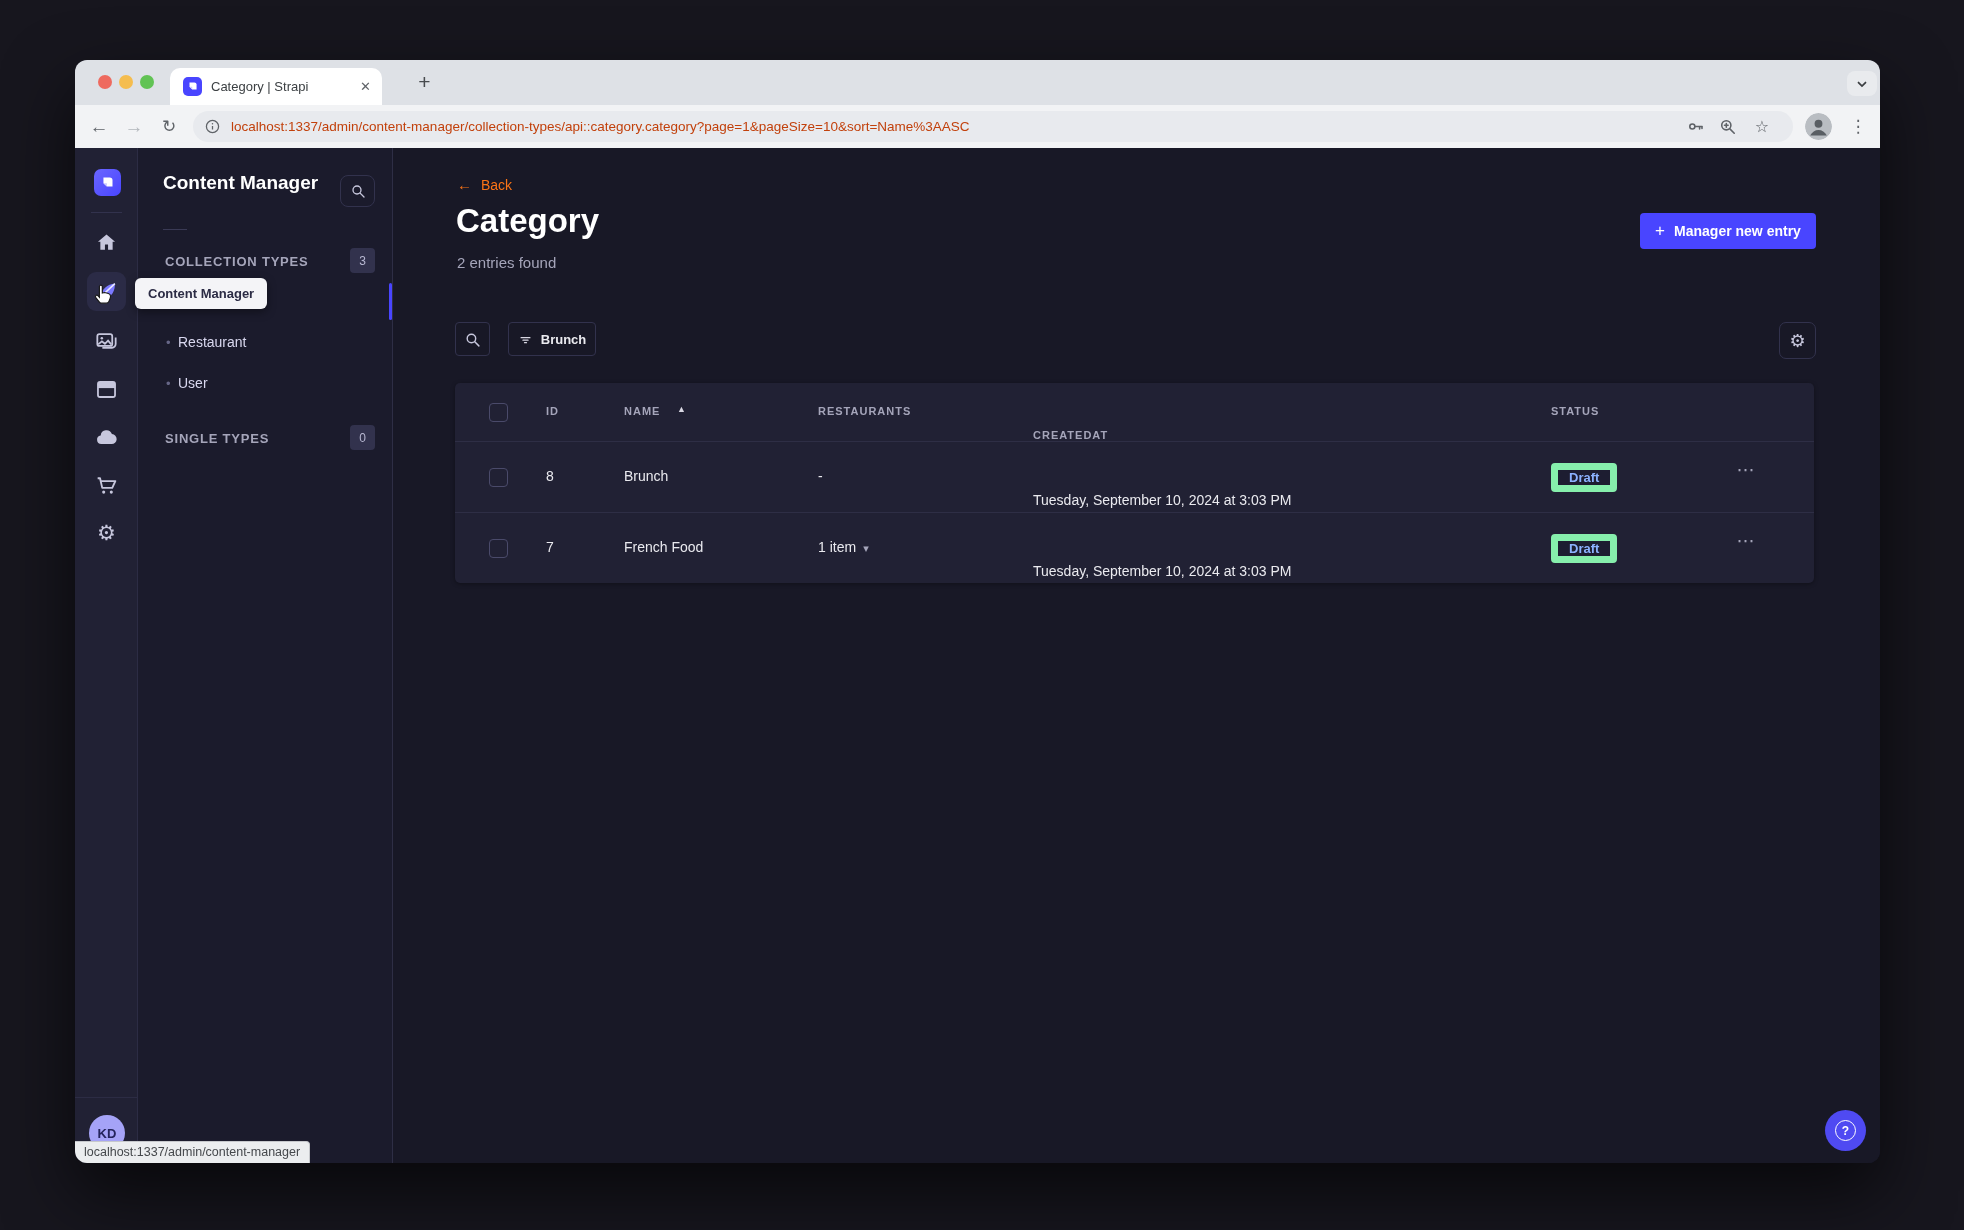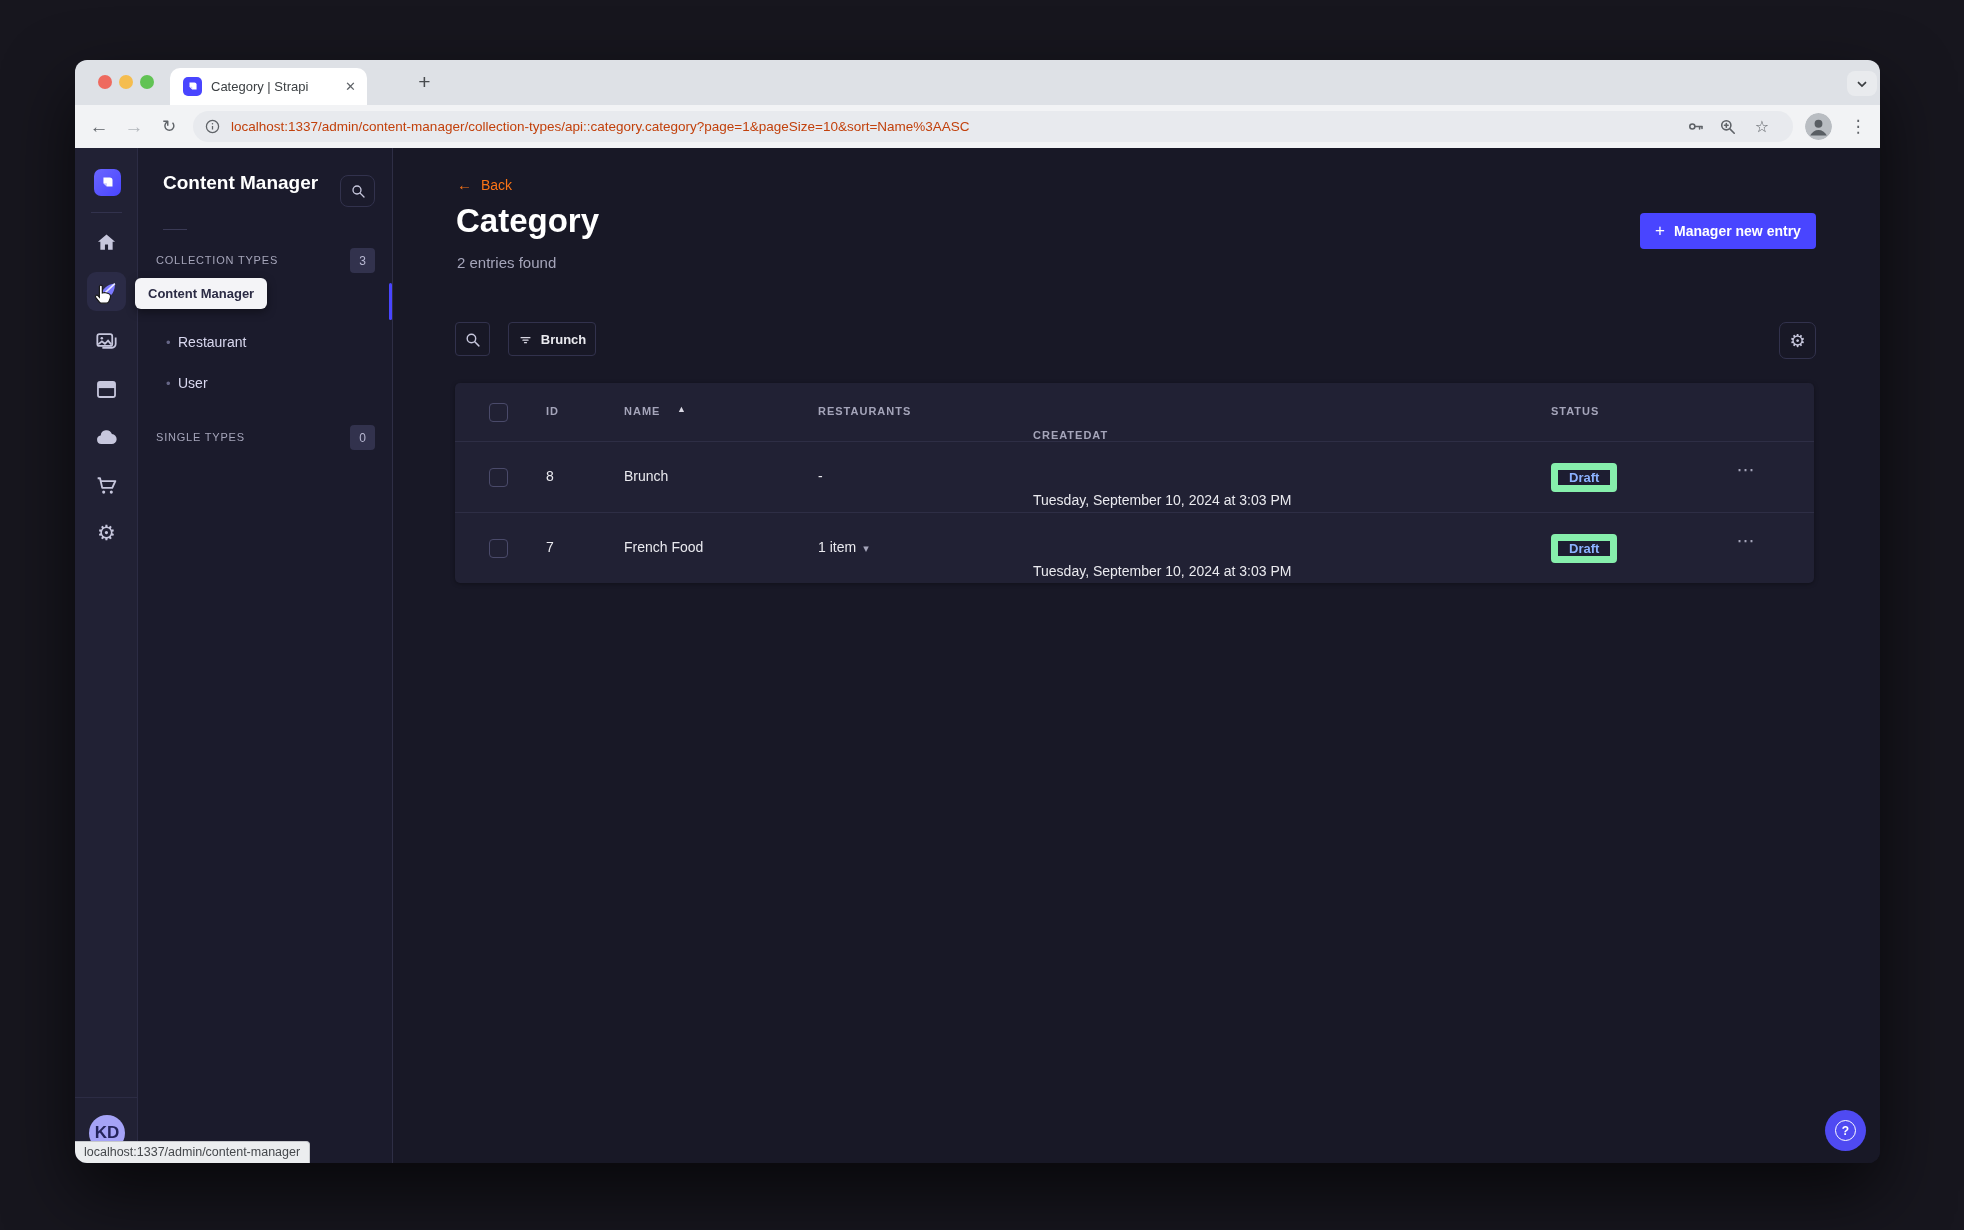--- a/index.html
+++ b/index.html
@@ -11,21 +11,21 @@
   .window { position:absolute; left:75px; top:60px; width:1805px; height:1103px;
             border-radius:12px; overflow:hidden; background:#181826;
             box-shadow:0 30px 70px rgba(0,0,0,.65); }
 
   
   .tabstrip { position:absolute; left:0; top:0; width:100%; height:45px; background:#dee1e6; }
   .light { position:absolute; top:15px; width:14px; height:14px; border-radius:50%; }
   .light.red { left:23px; background:#ee6a5f; }
   .light.yellow { left:44px; background:#f5bd4f; }
   .light.green { left:65px; background:#61c354; }
-  .tab { position:absolute; left:95px; top:8px; width:197px; height:37px; background:#fff;
+  .tab { position:absolute; left:95px; top:8px; width:212px; height:37px; background:#fff;
          border-radius:10px 10px 0 0; }
   .favicon { position:absolute; left:13px; top:9px; width:19px; height:19px; border-radius:5px;
              background:#4945ff; display:flex; align-items:center; justify-content:center; }
   .favicon svg { width:13px; height:13px; }
   .tab-title { position:absolute; left:41px; top:0; height:37px; line-height:37px; font-size:13px; color:#3c4043; white-space:nowrap; }
   .tab-close { position:absolute; right:11px; top:0; height:37px; line-height:37px; font-size:13px; color:#5f6368; }
   .newtab { position:absolute; left:336px; top:9px; width:27px; height:27px; text-align:center; line-height:26px;
             font-size:21px; color:#484b4f; border-radius:50%; }
   .tabsearch { position:absolute; left:1772px; top:11px; width:30px; height:25px; border-radius:8px;
                background:#e9ebee; display:flex; align-items:center; justify-content:center; color:#3c4043; }
@@ -65,31 +65,31 @@
   .ric-home { top:82px; }
   .cm-tile { position:absolute; left:12px; top:124px; width:39px; height:39px; border-radius:9px; background:#2b2b46; }
   .cm-tile svg { position:absolute; left:7px; top:7px; width:25px; height:25px; }
   .ric-media { top:181px; }
   .ric-layout { top:229px; }
   .ric-cloud { top:277px; }
   .ric-cart { top:325px; }
   .ric-gear { top:372px; width:63px; left:0; text-align:center; font-size:21px; line-height:25px; color:#c7c7dd; }
   .rail-bottom-divider { position:absolute; left:0; top:949px; width:63px; height:1px; background:#2c2c44; }
   .kd { position:absolute; left:14px; top:967px; width:36px; height:36px; border-radius:50%;
-        background:#a5a3f7; color:#24245c; font-size:17px; font-weight:bold;
+        background:#a5a3f7; color:#24245c; font-size:13px; font-weight:bold;
         display:flex; align-items:center; justify-content:center; }
 
   
   .subnav { position:absolute; left:63px; top:0; width:255px; height:100%; background:#1b1b2c; border-right:1px solid #2e2e45; }
   .subnav-title { position:absolute; left:25px; top:24px; font-size:19px; font-weight:bold; color:#fff; }
   .subnav-search { position:absolute; left:202px; top:27px; width:35px; height:32px; border:1px solid #32324d;
                    border-radius:8px; color:#c7c7dd; display:flex; align-items:center; justify-content:center; }
   .subnav-search svg { width:16px; height:16px; }
   .subnav-divider { position:absolute; left:25px; top:81px; width:24px; height:1px; background:#3a3a55; }
-  .sec-label { position:absolute; left:18px; font-size:11px; font-weight:normal; letter-spacing:.8px; color:#a5a5ba; }
+  .sec-label { position:absolute; left:27px; font-size:13px; font-weight:bold; letter-spacing:.8px; color:#a5a5ba; }
   .sec-badge { position:absolute; left:212px; width:25px; height:25px; border-radius:4px; background:#32324d;
                color:#b8b8d2; font-size:12px; display:flex; align-items:center; justify-content:center; }
   .sn-item { position:absolute; left:0; width:100%; height:37px; line-height:37px; font-size:14px; color:#d9d8ef; }
   .sn-item .bullet { position:absolute; left:28px; font-size:13px; color:#666687; }
   .sn-item .lbl { position:absolute; left:40px; }
   .sn-item.active { color:#7b79ff; }
   .sn-item.active .bullet { color:#7b79ff; }
   .active-bar { position:absolute; right:0; top:135px; width:3px; height:37px; background:#4945ff; border-radius:2px; }
 
   

